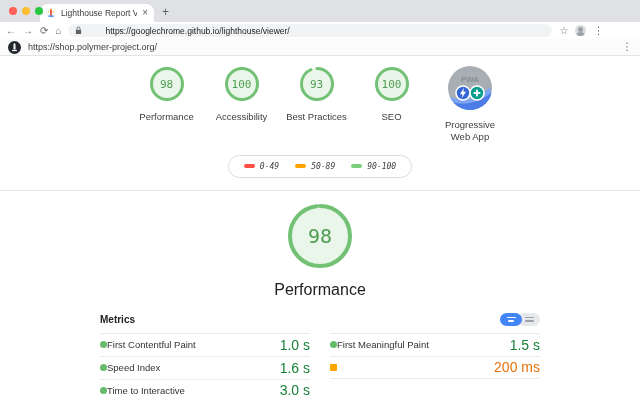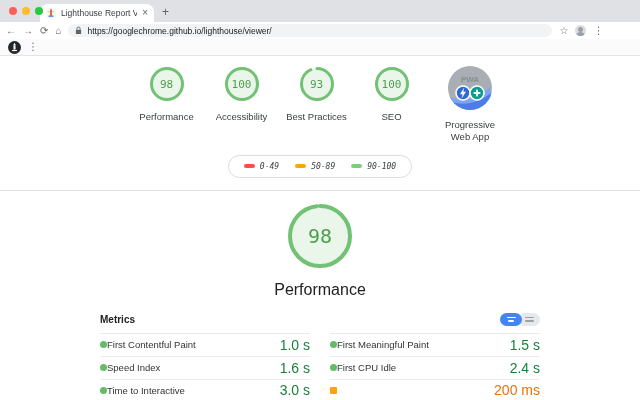--- a/index.html
+++ b/index.html
@@ -14,21 +14,21 @@
   .tab { width:114px; height:18px; background:#fff; border-radius:8px 8px 0 0; margin-left:40px;
          display:flex; align-items:center; padding:0 6px; gap:5px; }
   .tab-title { font-size:8.5px; color:#3c4043; white-space:nowrap; overflow:hidden; flex:1; }
   .tab-close { font-size:10px; color:#5f6368; line-height:1; }
   .newtab { font-size:12px; color:#5f6368; margin-left:8px; margin-bottom:3px; }
 
   
   .navbar { height:17px; background:#fff; display:flex; align-items:center; padding:0 6px; gap:7px; }
   .nav-ic { font-size:10px; color:#5f6368; line-height:1; }
   .omnibox { flex:1; height:13px; background:#f1f3f4; border-radius:7px; display:flex; align-items:center;
-             padding:0 7px; gap:5px; max-width:484px; }
+             padding:0 7px; gap:23px; max-width:484px; }
   .omni-url { font-size:8.5px; color:#202124; white-space:nowrap; }
   .avatar { width:11px; height:11px; border-radius:50%; background:#dadce0; position:relative; overflow:hidden; }
   .avatar:before { content:""; position:absolute; width:5px; height:5px; border-radius:50%; background:#9aa0a6; left:3px; top:1.5px; }
   .avatar:after { content:""; position:absolute; width:9px; height:5px; border-radius:5px 5px 0 0; background:#9aa0a6; left:1px; top:7px; }
 
   
   .reportbar { height:17px; background:#fbfbfb; border-bottom:1px solid #e4e4e4; display:flex; align-items:center;
                padding:0 8px; gap:7px; }
   .report-url { font-size:9px; color:#3c4043; flex:1; }
 
@@ -127,20 +127,21 @@
 
   <div class="reportbar">
     <span style="line-height:0">
       <svg width="13" height="13" viewBox="0 0 14 14">
           <circle cx="7" cy="7" r="7" fill="#23262d"></circle>
           <polygon points="7,2 5.5,4.6 8.5,4.6" fill="#fff"></polygon>
           <rect x="5.9" y="4.6" width="2.2" height="4.6" fill="#fff"></rect>
           <rect x="4.4" y="9.6" width="5.2" height="1.3" fill="#fff"></rect>
         </svg>
     </span>
+    <span class="report-url">https://shop.polymer-project.org/</span>
     <span class="nav-ic">⋮</span>
   </div>
 
   <div class="gauges" id="gauges-row">
     <div class="gauge-item">
         <div class="gauge-wrap">
        <svg width="36" height="36" viewBox="0 0 36 36">
          <circle cx="18" cy="18" r="15.5" fill="#ebf6eb"></circle>
          <circle cx="18" cy="18" r="15.5" fill="none" stroke="#72c174" stroke-width="3" stroke-linecap="round" stroke-dasharray="95.44 97.39" transform="rotate(-90 18 18)"></circle>
        </svg>
@@ -265,25 +266,20 @@
        <span class="m-value" style="color:#178239">3.0 s</span>
           </div>
         </div>
         <div class="metric-col">
           <div class="metric-row">
             <span class="m-dot" style="background:#66bb6a"></span>
        <span class="m-name">First Meaningful Paint</span>
        <span class="m-value" style="color:#178239">1.5 s</span>
           </div>
           <div class="metric-row">
-            <span class="m-dot" style="background:#66bb6a"></span>
-       <span class="m-name">First CPU Idle</span>
-       <span class="m-value" style="color:#178239">2.4 s</span>
-          </div>
-          <div class="metric-row">
             <span class="m-dot square" style="background:#ffa400"></span>
        <span class="m-value" style="color:#e8710a">200 ms</span>
           </div>
         </div>
       </div>
 
   </div>
 
 </div>
 

